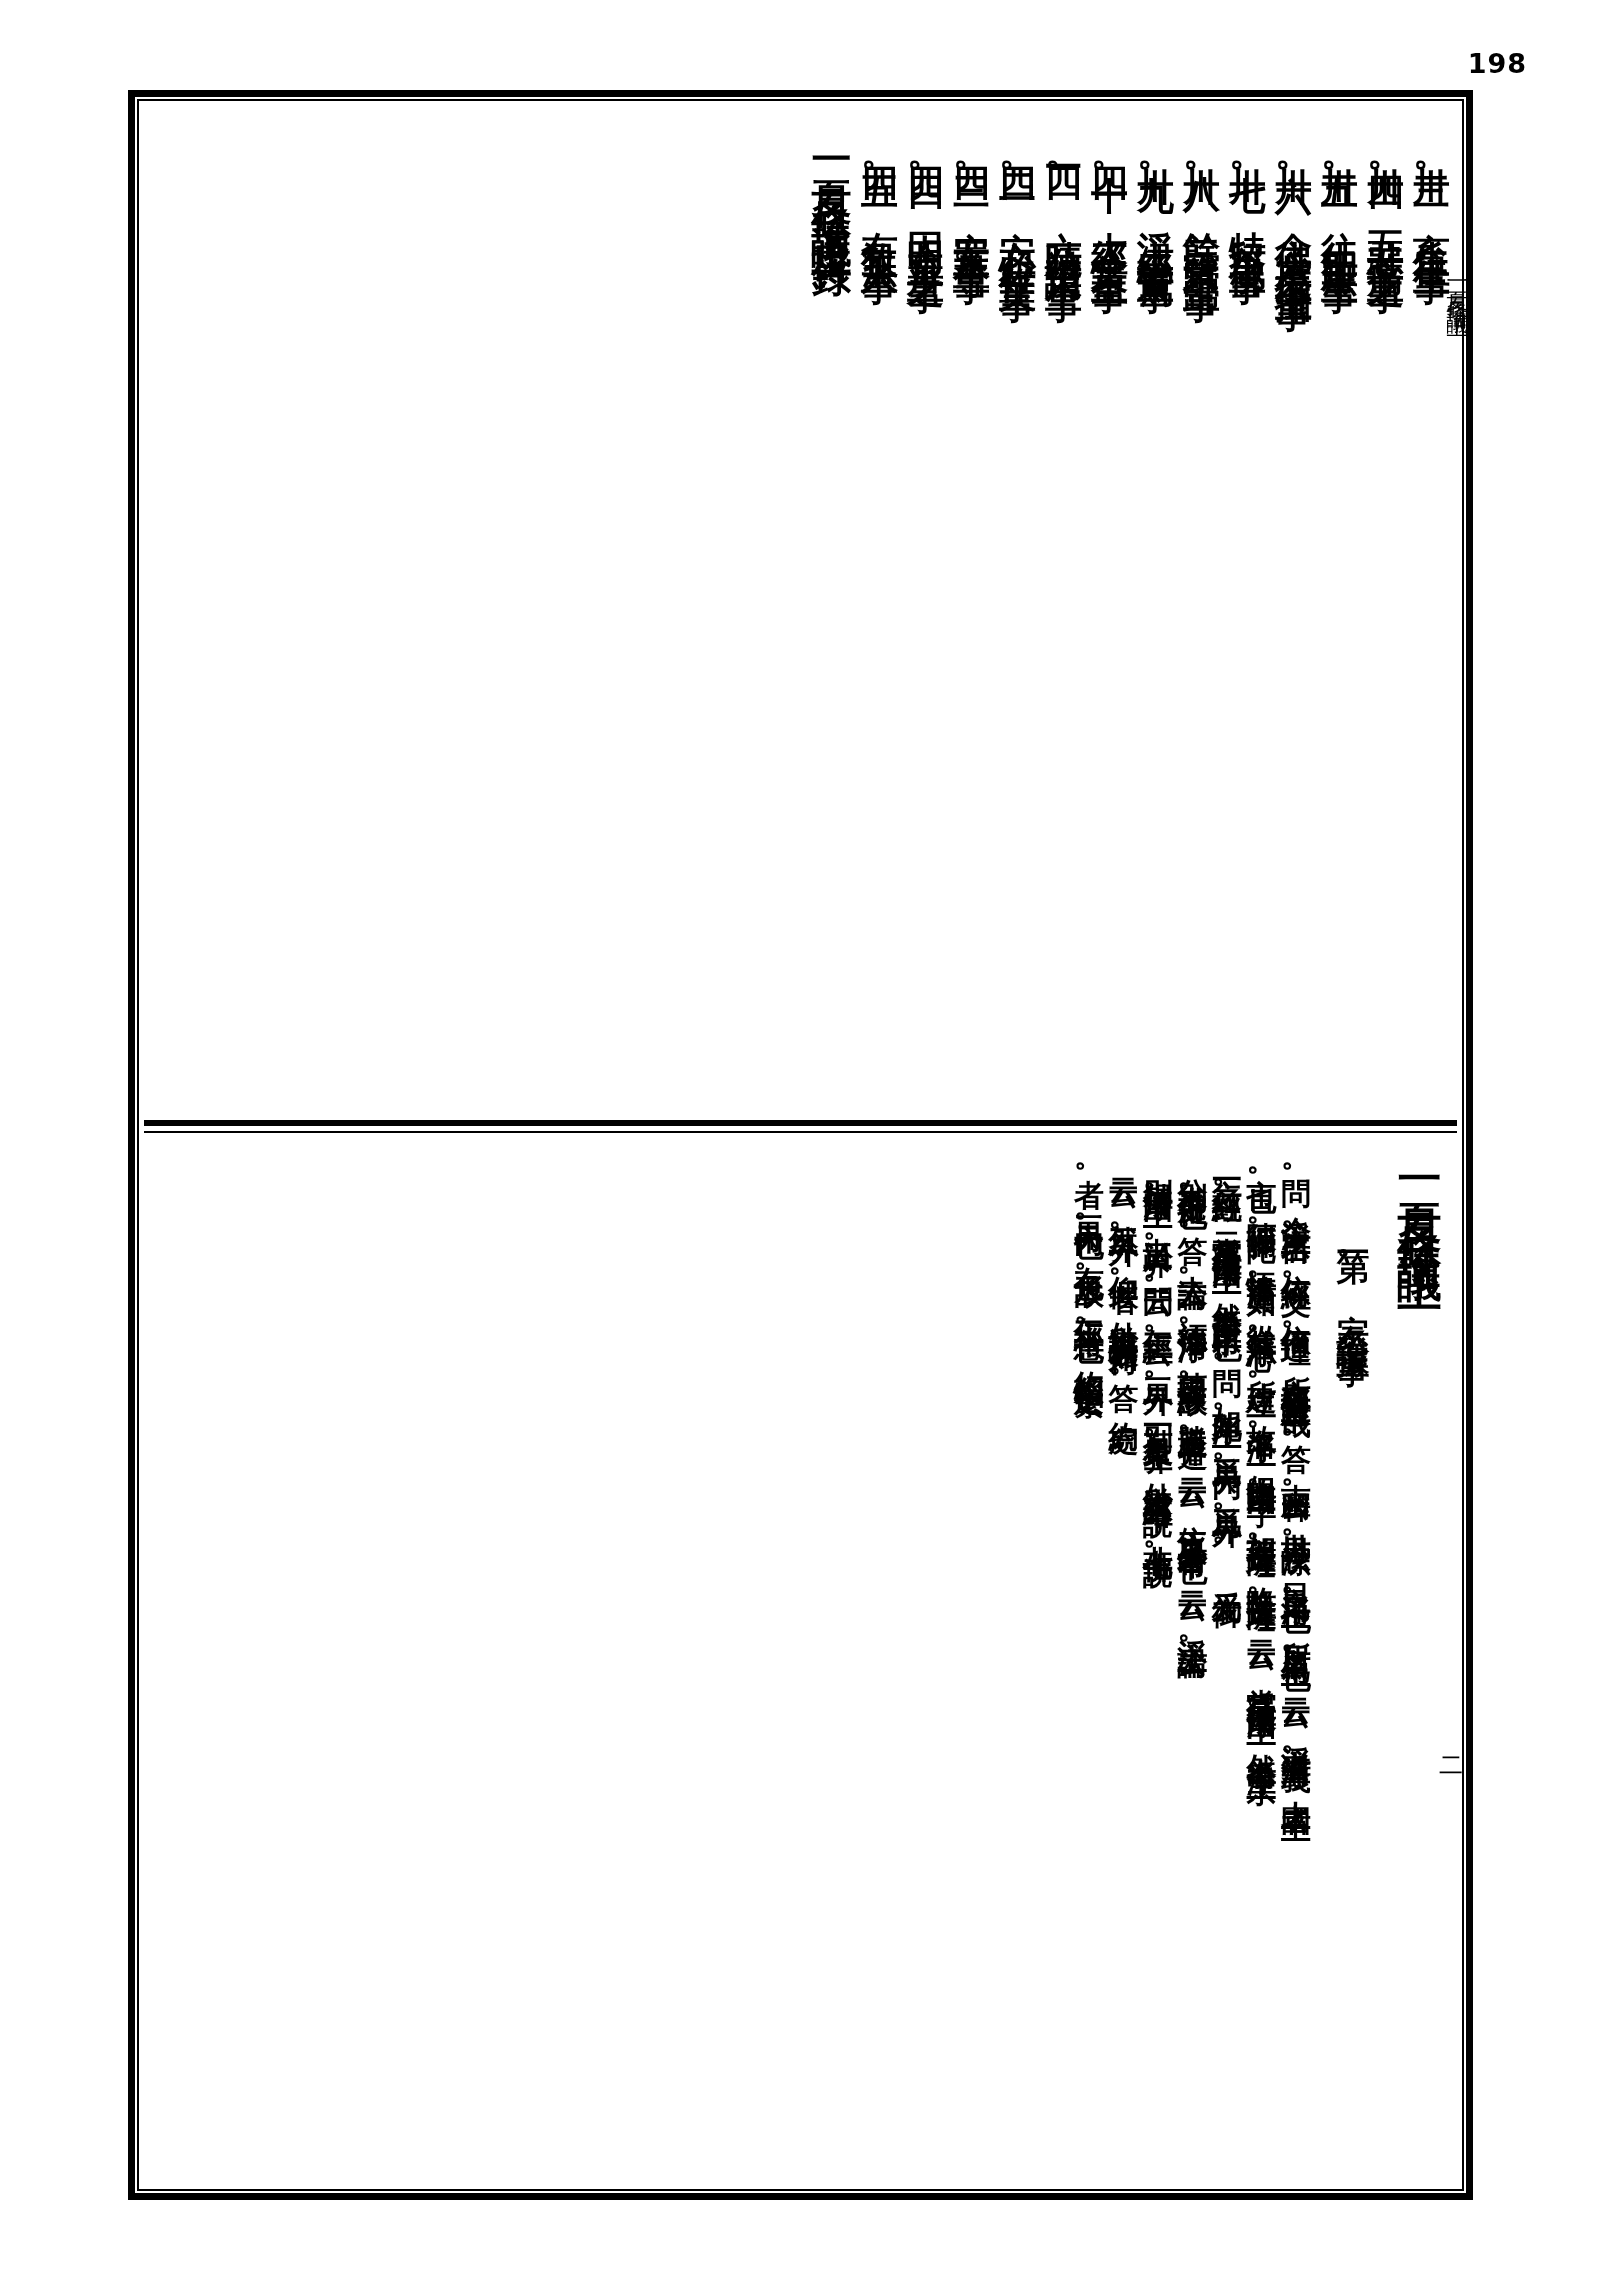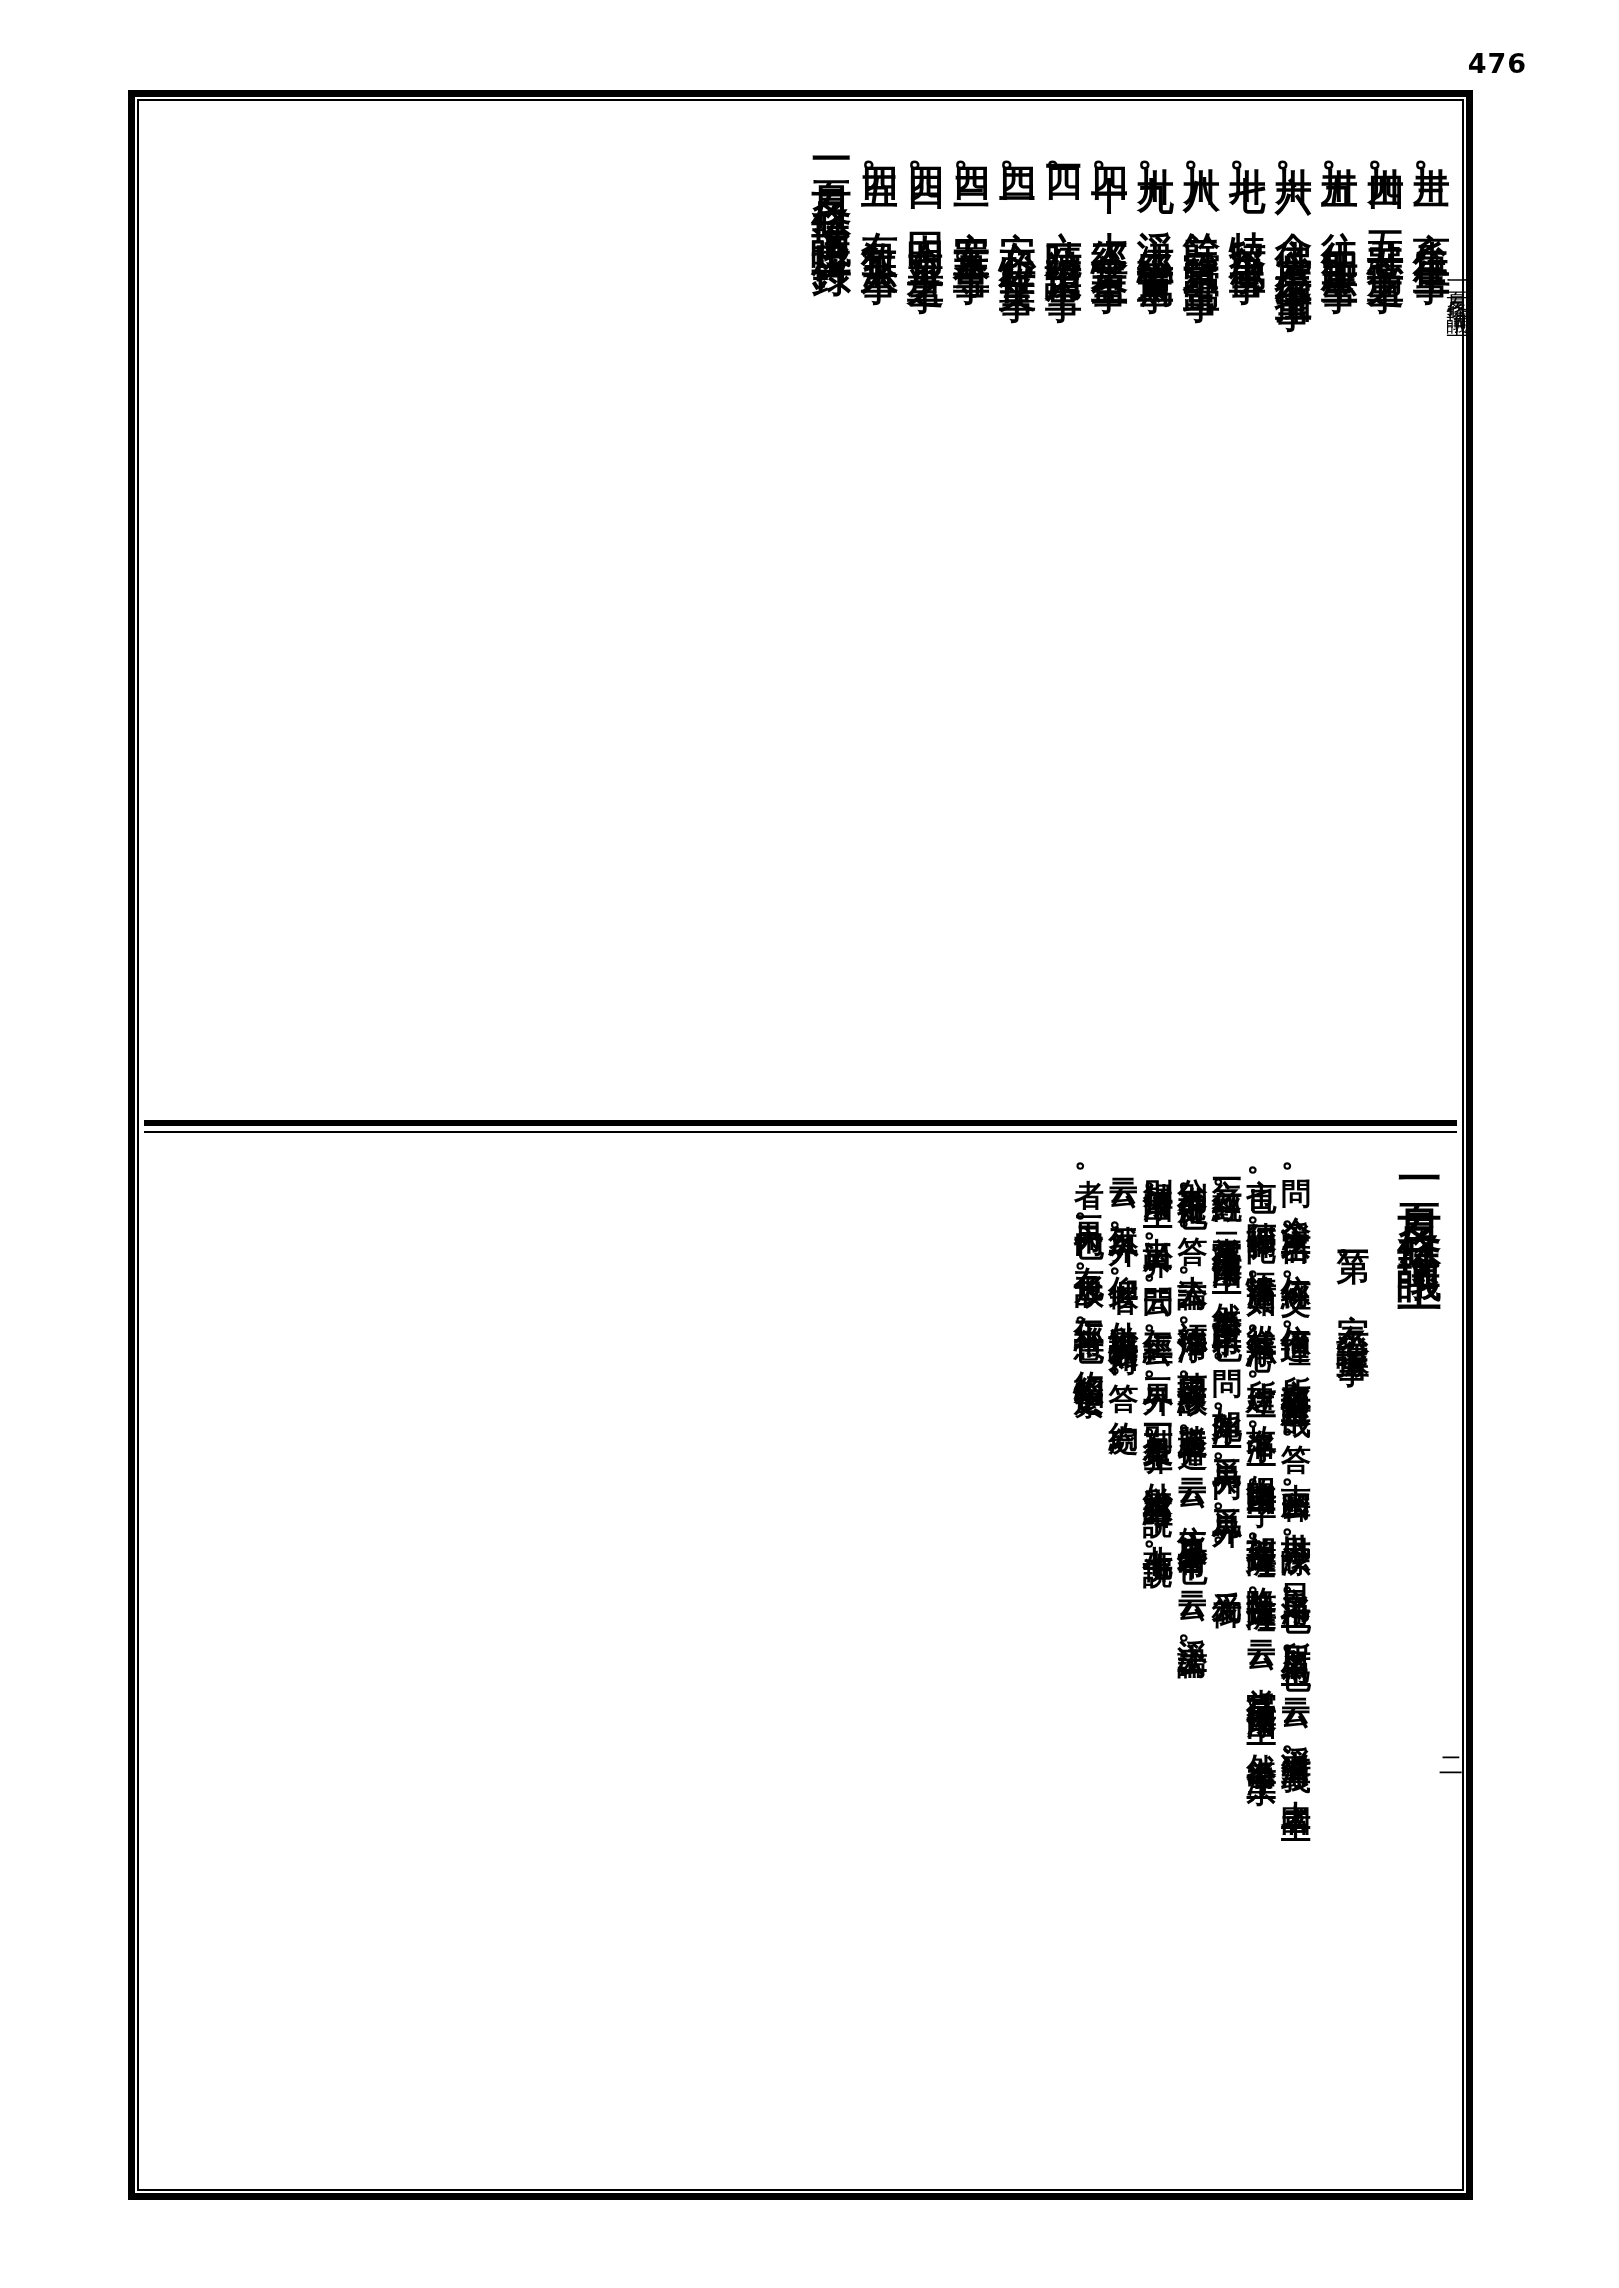--- a/index.html
+++ b/index.html
@@ -167,21 +167,21 @@
     margin-left: 3px;
     height: 1010px;
     font-weight: 600;
   }
 </style>
 </head>
 <body>
 
 <div class="page">
 
-  <div class="page-number">476</div>
+  <div class="page-number">198</div>
 
   <div class="frame-outer"></div>
   <div class="frame-inner"></div>
   <div class="divider"></div>
   <div class="divider-thin"></div>
 
   <div class="running-head">一夏百條論議上</div>
   <div class="folio">二</div>
 
   <div class="toc">

